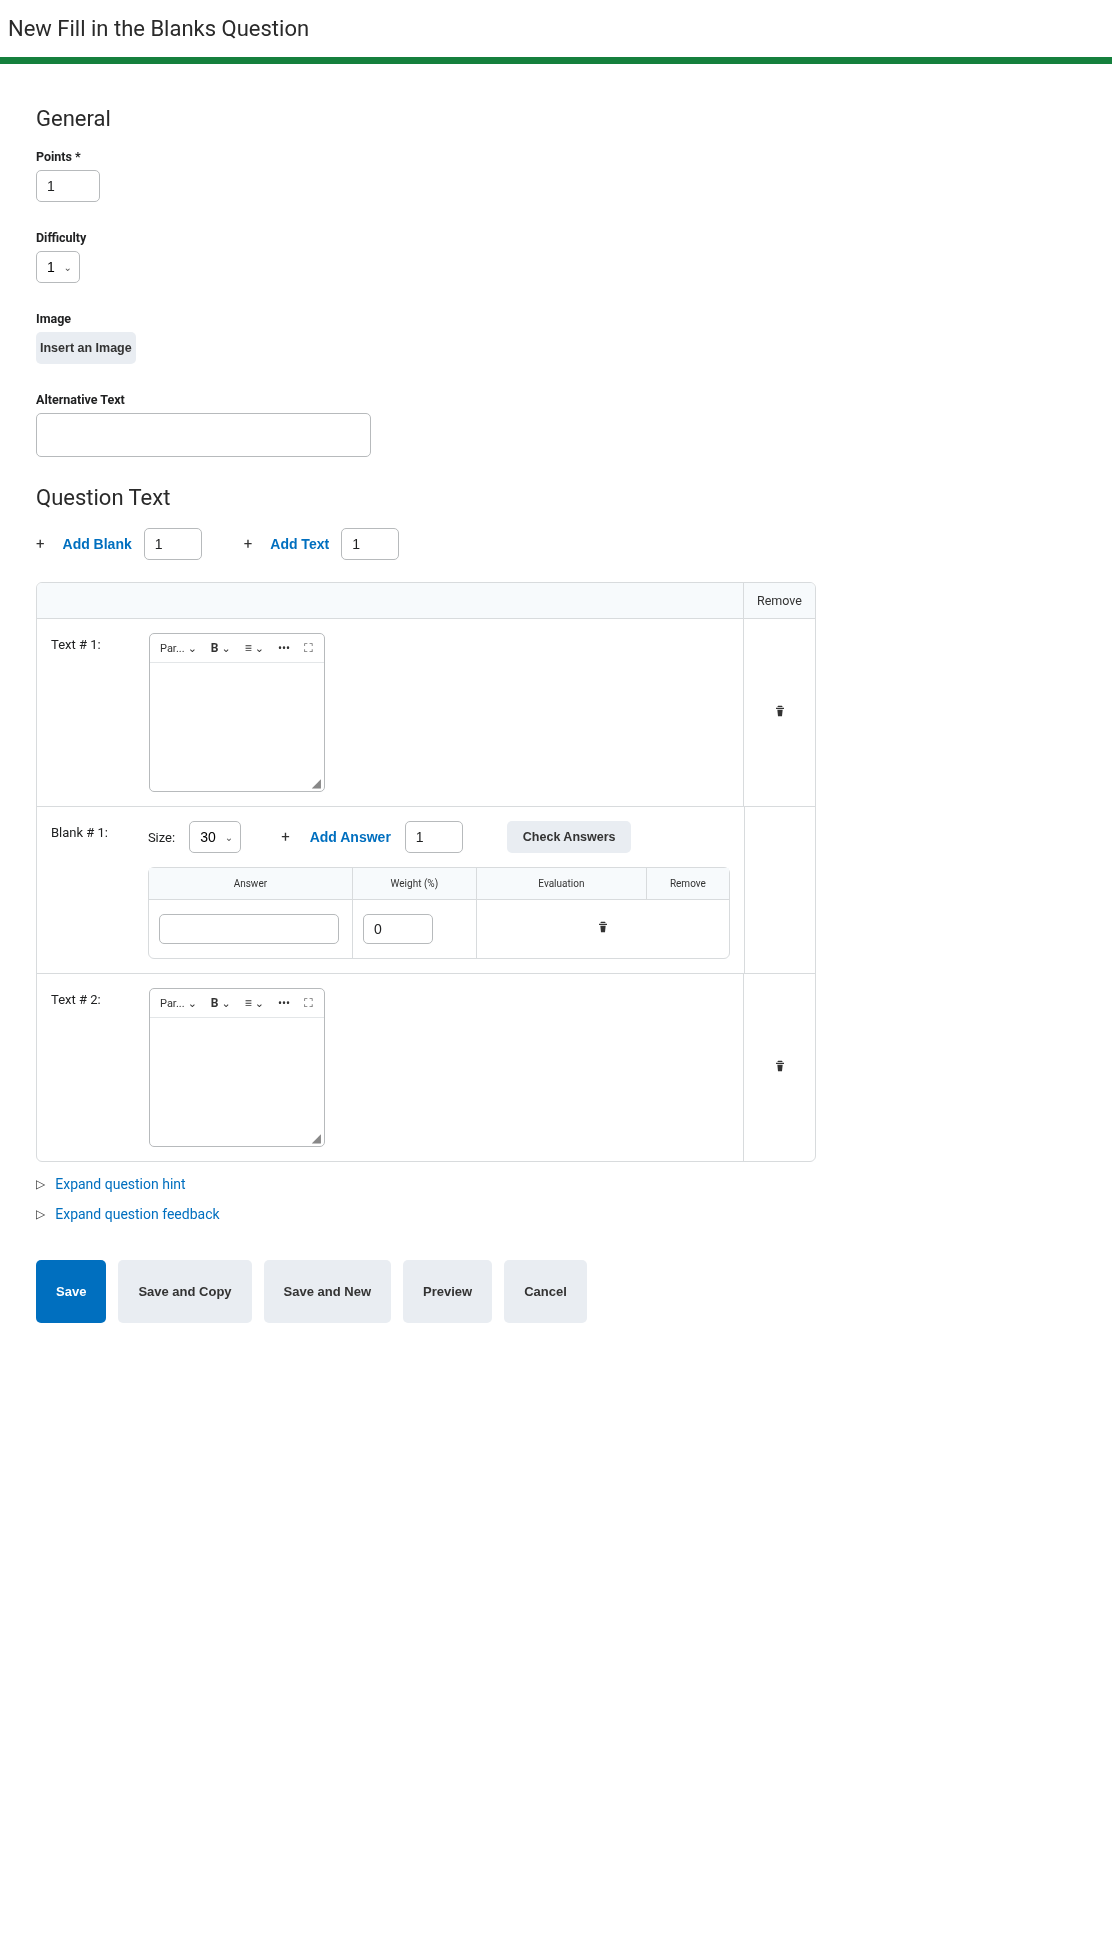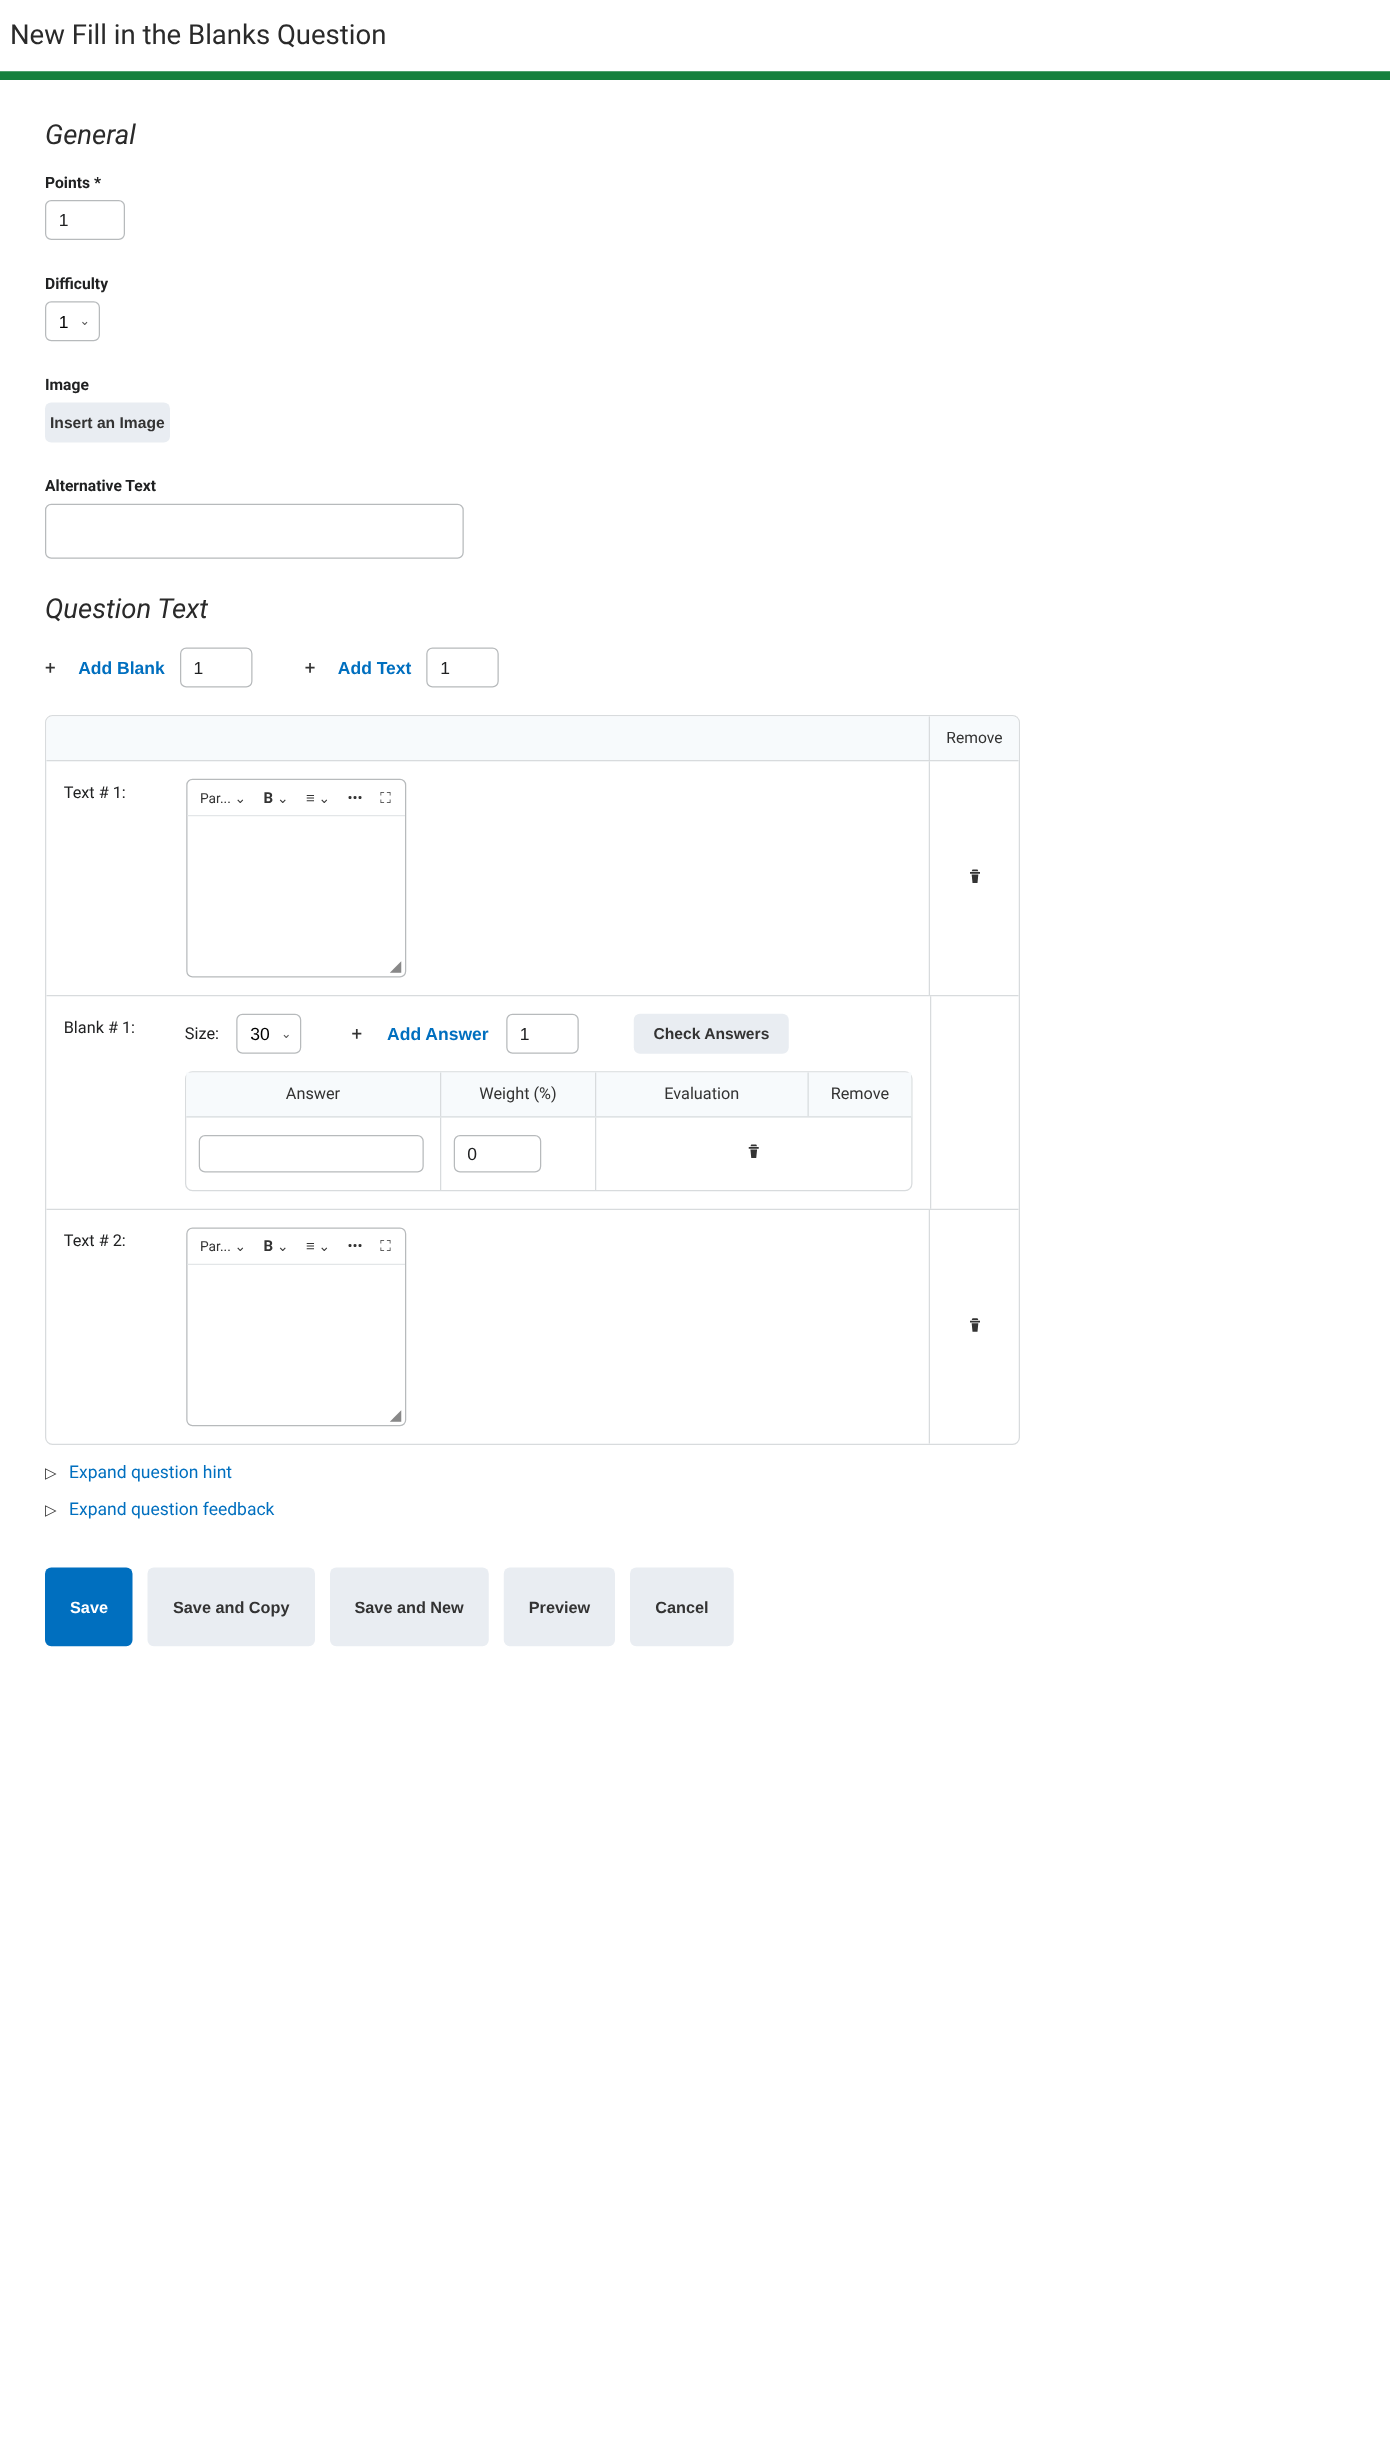--- a/index.html
+++ b/index.html
@@ -1,20 +1,20 @@
 <!DOCTYPE html>
 <html><head>
 <meta charset="utf-8">
 <style>
 * { box-sizing: border-box; margin: 0; padding: 0; }
 body { font-family: -apple-system, BlinkMacSystemFont, "Segoe UI", Roboto, Helvetica, Arial, sans-serif; background: #fff; color: #202122; }
 .page-header { padding: 16px 8px; border-bottom: 7px solid #15803d; }
 .page-header h1 { font-size: 22px; font-weight: 400; color: #2a2a2a; }
 .content { padding: 28px 36px 50px 36px; max-width: 860px; }
-h2.section { font-size: 22px; font-weight: 400; margin-bottom: 18px; margin-top: 4px; color: #2a2a2a; font-style: italic; }
+h2.section { font-size: 22px; font-weight: 400; margin-bottom: 18px; margin-top: 14px; color: #2a2a2a; }
 .field { margin-bottom: 28px; }
 .label { font-size: 12.5px; font-weight: 700; margin-bottom: 6px; display: block; color: #202122; }
 .title-row { display: flex; align-items: center; gap: 10px; }
 input[type=text].input, input[type=number].input {
   border: 1px solid #b7babc; border-radius: 5px; padding: 7px 10px; font-size: 14px; color: #202122;
 }
 .title-input { width: 380px; height: 34px; }
 .optional { font-size: 14px; color: #333; }
 .points-input { width: 64px; height: 32px; }
 .difficulty-select, .size-select {
@@ -52,21 +52,21 @@
 .rte-resize { position: absolute; right: 3px; bottom: 1px; font-size: 12px; color: #888; }
 
 .trash-icon svg { width: 16px; height: 16px; }
 
 .blank-controls { display: flex; align-items: center; gap: 14px; margin-bottom: 14px; }
 .blank-controls .size-lbl { font-size: 13px; }
 .check-btn { background: #e9edf2; border: none; border-radius: 5px; padding: 9px 16px; font-size: 12.5px; font-weight: 600; color: #333; cursor:pointer; }
 
 .ans-table { border: 1px solid #d8dbdd; border-radius: 6px; width: 582px; }
 .ans-head { display: flex; background: #f7fafc; border-bottom: 1px solid #d8dbdd; }
-.ans-head > div { font-size: 13px; padding: 10px 8px; text-align: center; color:#333; }
+.ans-head > div { font-size: 10px; padding: 10px 8px; text-align: center; color:#333; }
 .col-a { width: 204px; border-right: 1px solid #d8dbdd; }
 .col-w { width: 124px; border-right: 1px solid #d8dbdd; }
 .col-e { width: 170px; border-right: 1px solid #d8dbdd; }
 .col-r { flex:1; }
 .ans-body { display:flex; }
 .ans-body > div { padding: 14px 10px; }
 .ans-body .col-a, .ans-body .col-w, .ans-body .col-e { border-right: 1px solid #d8dbdd; }
 .ans-input { width: 180px; height: 30px; }
 .weight-input { width: 70px; height: 30px; }
 .radio-row { display:flex; align-items:center; gap:8px; font-size: 13px; margin-bottom: 6px; }

